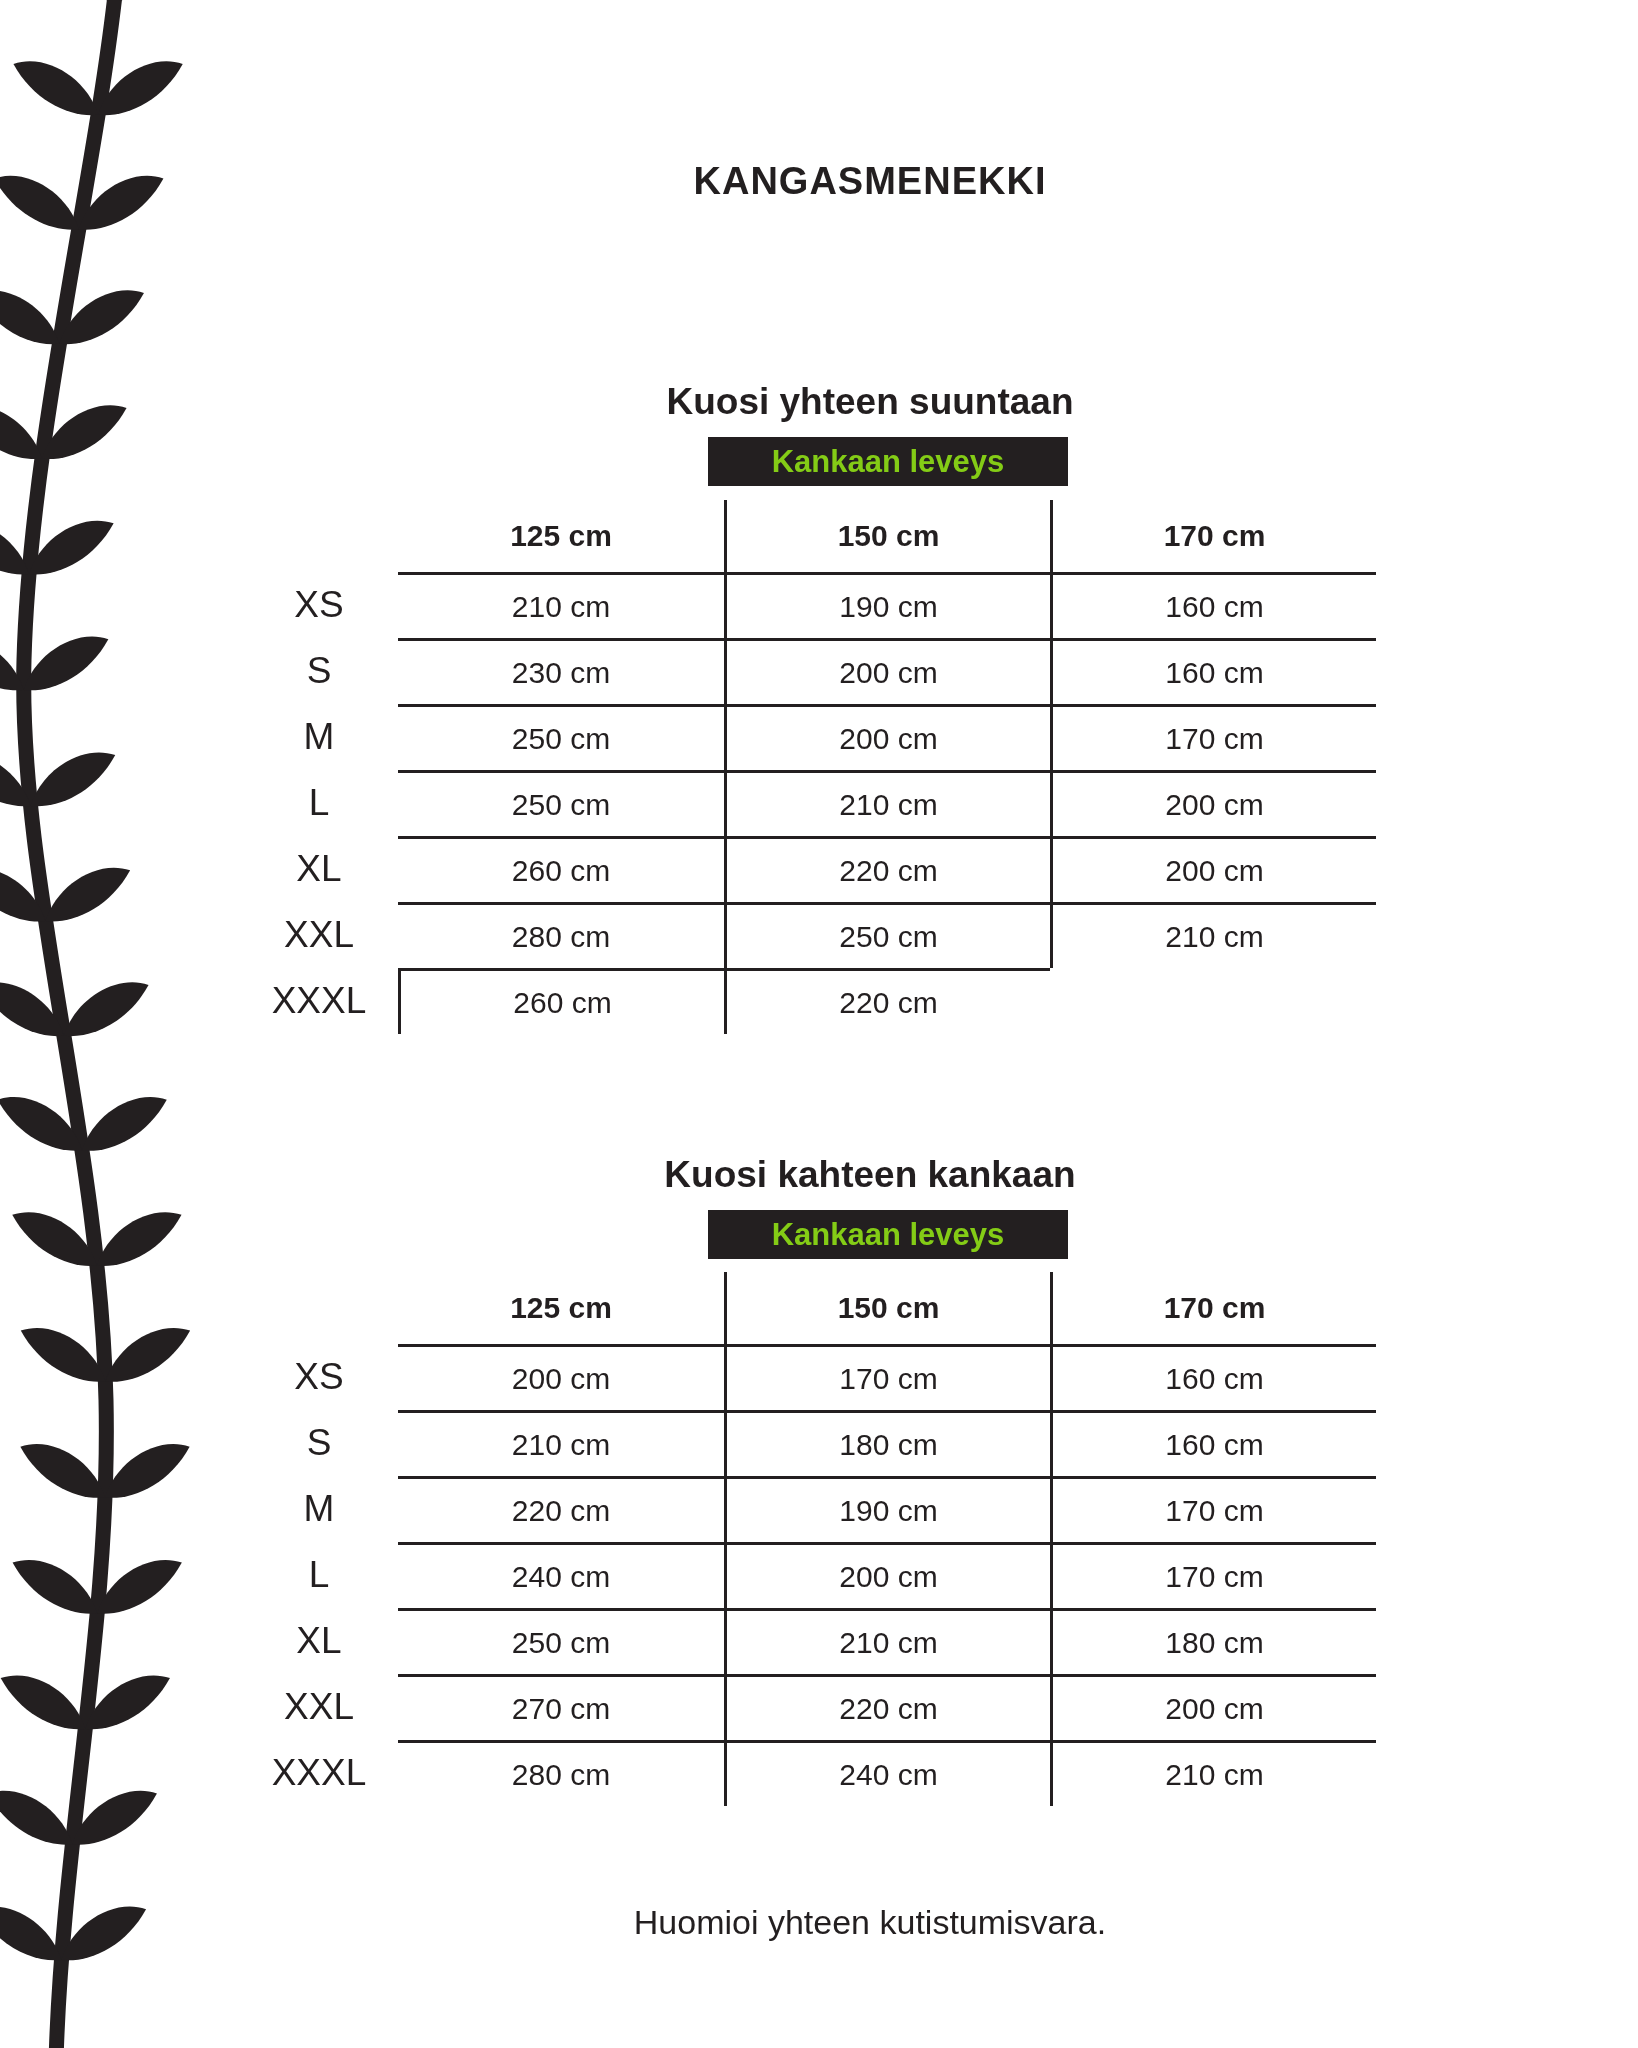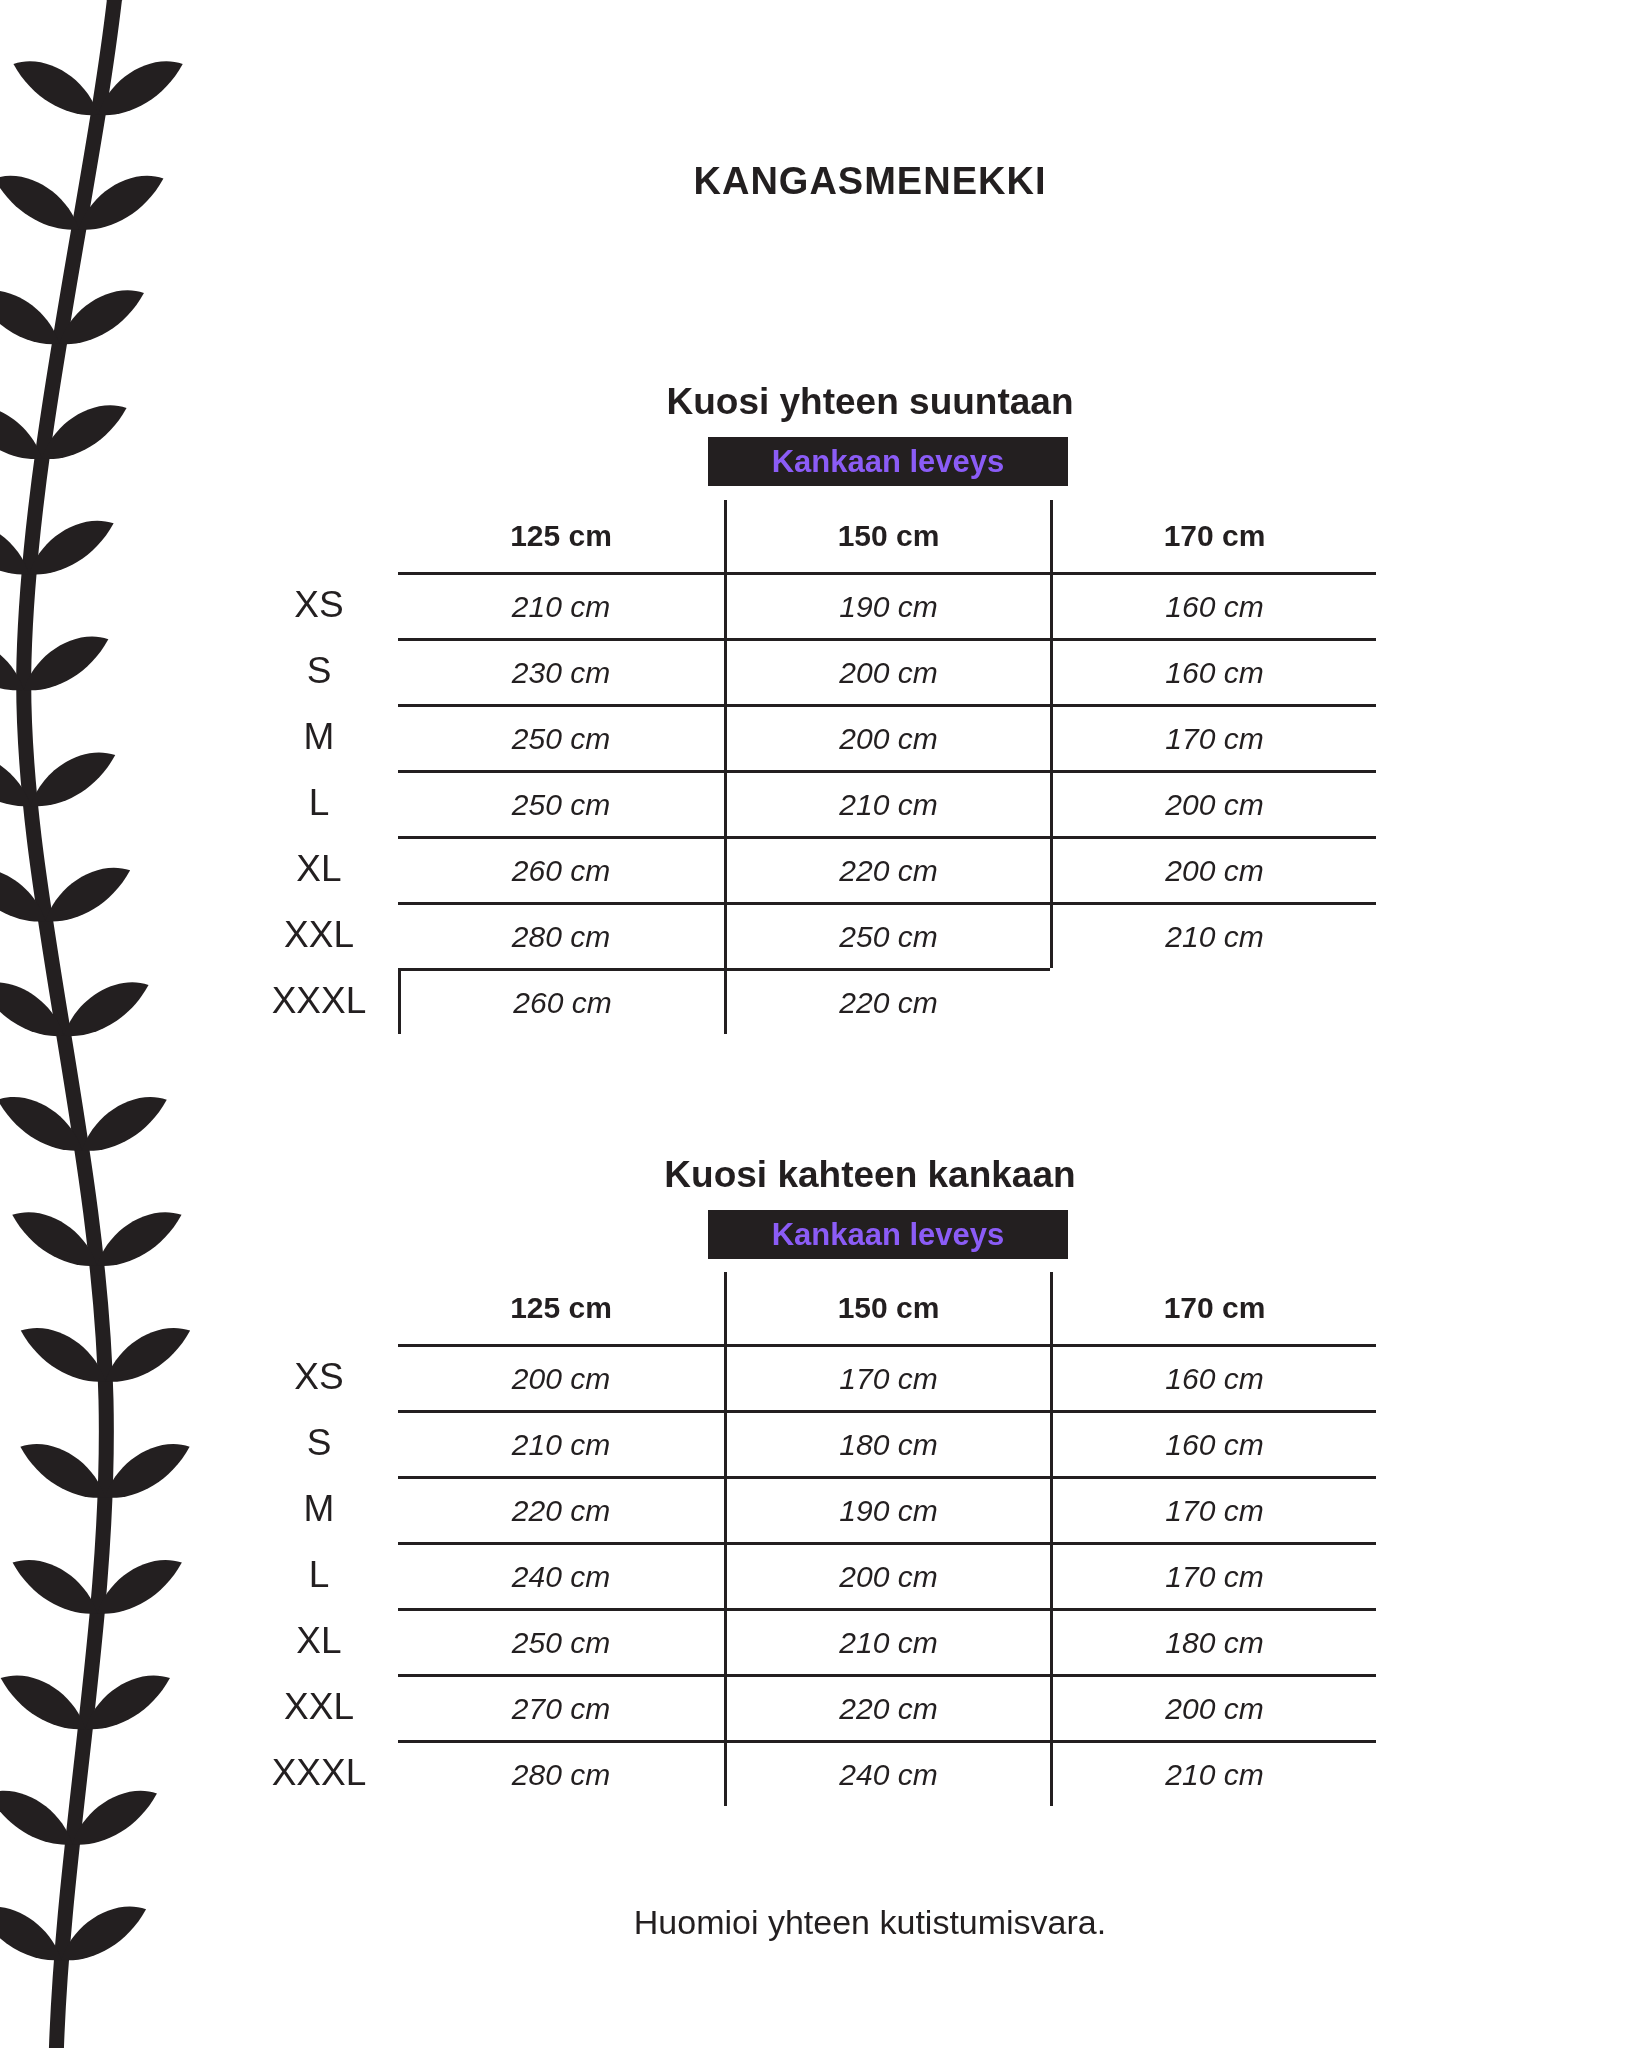--- a/index.html
+++ b/index.html
@@ -11,36 +11,36 @@
     color:var(--ink);
   }
   .abs{position:absolute;}
   .centerband{left:170px;width:1400px;text-align:center;}
   #page-title{top:160px;font-size:38px;font-weight:700;letter-spacing:1px;}
   .section-title{font-size:37px;font-weight:700;}
   #section-title-1{top:381px;}
   #section-title-2{top:1154px;}
   .band{
     left:708px;width:360px;height:49px;
-    background:var(--ink);color:#8b5cf6;
+    background:var(--ink);color:#84cc16;
     font-size:31px;font-weight:700;
     display:flex;align-items:center;justify-content:center;
   }
   #band-1{top:437px;}
   #band-2{top:1210px;}
   .fabric-table{left:240px;width:1136px;}
   #table-1{top:500px;}
   #table-2{top:1272px;}
   .thead,.trow{display:grid;grid-template-columns:158px 326px 326px 326px;}
   .thead{height:72px;}
   .trow{height:66px;}
   .c{display:flex;align-items:center;justify-content:center;font-size:30px;}
   .hcell{font-weight:700;}
   .v{border-left:3px solid var(--ink);}
-  .trow .val{border-top:3px solid var(--ink);font-style:italic;}
+  .trow .val{border-top:3px solid var(--ink);}
   .size{font-size:37px;}
   #shrink-note{top:1903px;font-size:34px;}
   #vine{left:0;top:0;width:190px;height:2048px;}
 </style>
 </head>
 <body>
 
 <svg id="vine" class="abs" viewBox="0 0 190 2048" aria-hidden="true">
   <path id="vine-stem" d="M116,-14 C95,180 30,440 24,660 C18,880 100,1140 106,1400 C111,1620 62,1840 56,2062" fill="none" stroke="#231f20" stroke-width="15" stroke-linecap="round"></path>
   <g id="vine-leaves" fill="#231f20">

